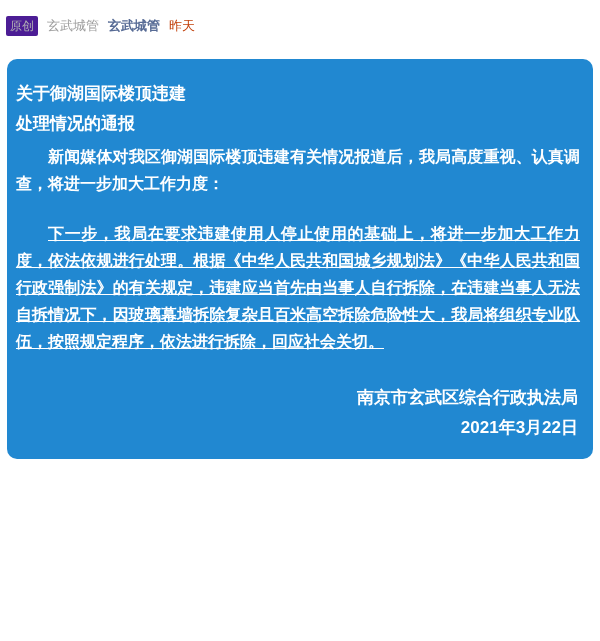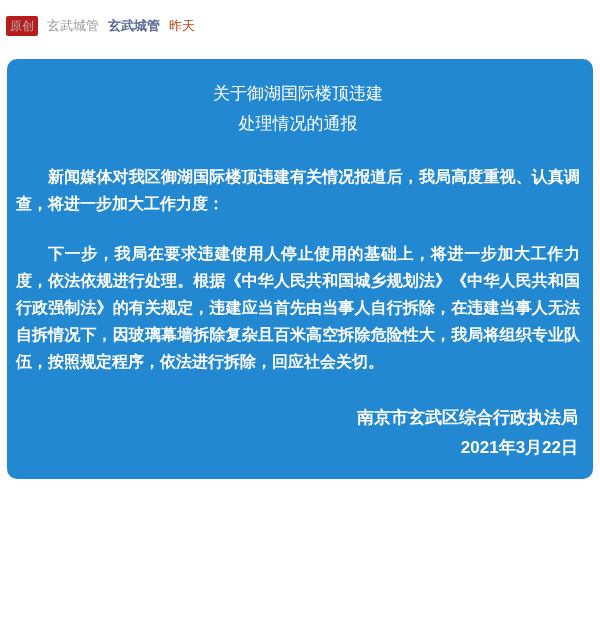--- a/index.html
+++ b/index.html
@@ -26,21 +26,21 @@
     display: flex;
     align-items: center;
     gap: 9px;
     font-size: 13px;
     color: #9d9d9d;
     line-height: 18px;
   }
   .original-tag {
     font-size: 12px;
     color: #b4b4b4;
-    background: #b91c1c;
+    background: #4c1d95;
     border-radius: 2px;
     padding: 1px 4px;
   }
   .byline-author { color: #9d9d9d; }
   .account-link {
     color: #576b95;
     font-weight: bold;
     text-decoration: none;
     cursor: pointer;
   }
@@ -48,36 +48,36 @@
 
   
   .notice-box {
     margin: 23px 7px 0 7px;
     background: #2188d1;
     border-radius: 10px;
     padding: 20px 13px 16px 9px;
     color: #ffffff;
   }
   .notice-title {
-    text-align: center;
+    text-align: left;
     font-size: 17px;
-    font-weight: normal;
+    font-weight: bold;
     line-height: 30px;
-    margin-bottom: 24px;
+    margin-bottom: 4px;
   }
   .notice-body p {
     font-size: 16px;
     font-weight: bold;
     line-height: 27px;
     text-indent: 2em;
     text-align: justify;
     margin-bottom: 23px;
     word-break: break-all;
   }
-  .notice-body p:last-of-type { margin-bottom: 0; }
+  .notice-body p:last-of-type { margin-bottom: 0; text-decoration: underline; }
   .notice-sign {
     margin-top: 28px;
     text-align: right;
     font-size: 17px;
     font-weight: bold;
     line-height: 30px;
     padding-right: 2px;
   }
 </style>
 </head>

